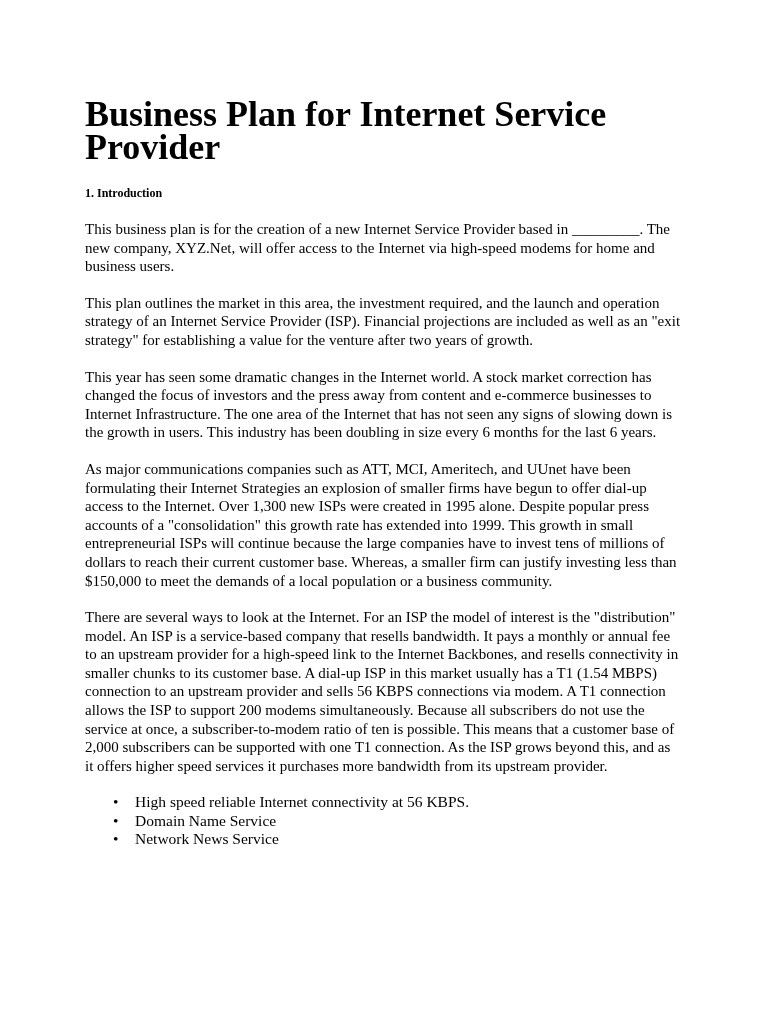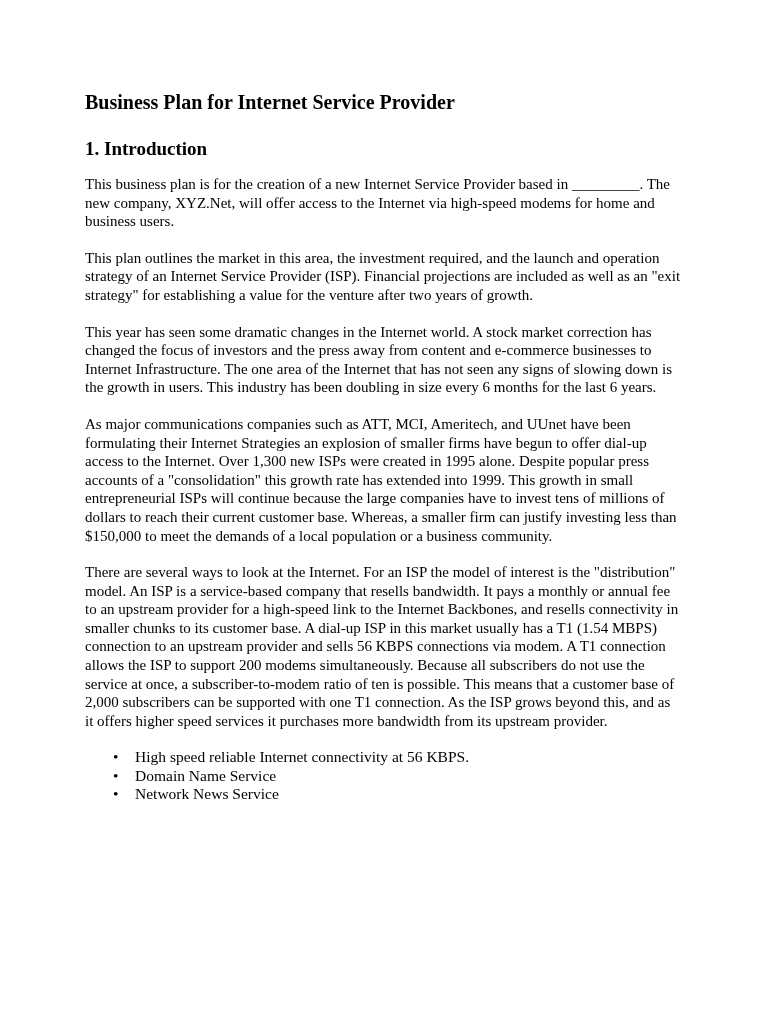--- a/index.html
+++ b/index.html
@@ -16,28 +16,28 @@
     box-sizing: border-box;
     width: 768px;
     height: 1024px;
     background: #ffffff;
     color: #000000;
     padding: 86px 86px 0 85px;
     font-family: "Liberation Serif", "DejaVu Serif", serif;
     -webkit-font-smoothing: antialiased;
   }
   h1.doc-title {
-    font-size: 20px;
+    font-size: 36px;
     line-height: 33px;
     font-weight: bold;
-    margin: 0 0 20px 0;
+    margin: 12px 0 20px 0;
     letter-spacing: 0;
   }
   h2.section-heading {
-    font-size: 19px;
+    font-size: 12px;
     line-height: 19px;
     font-weight: bold;
     margin: 12px 0 17px 0;
   }
   p.body-paragraph {
     font-size: 15px;
     line-height: 18.6px;
     margin: 0 0 18px 0;
   }
   ul.bullet-list {

